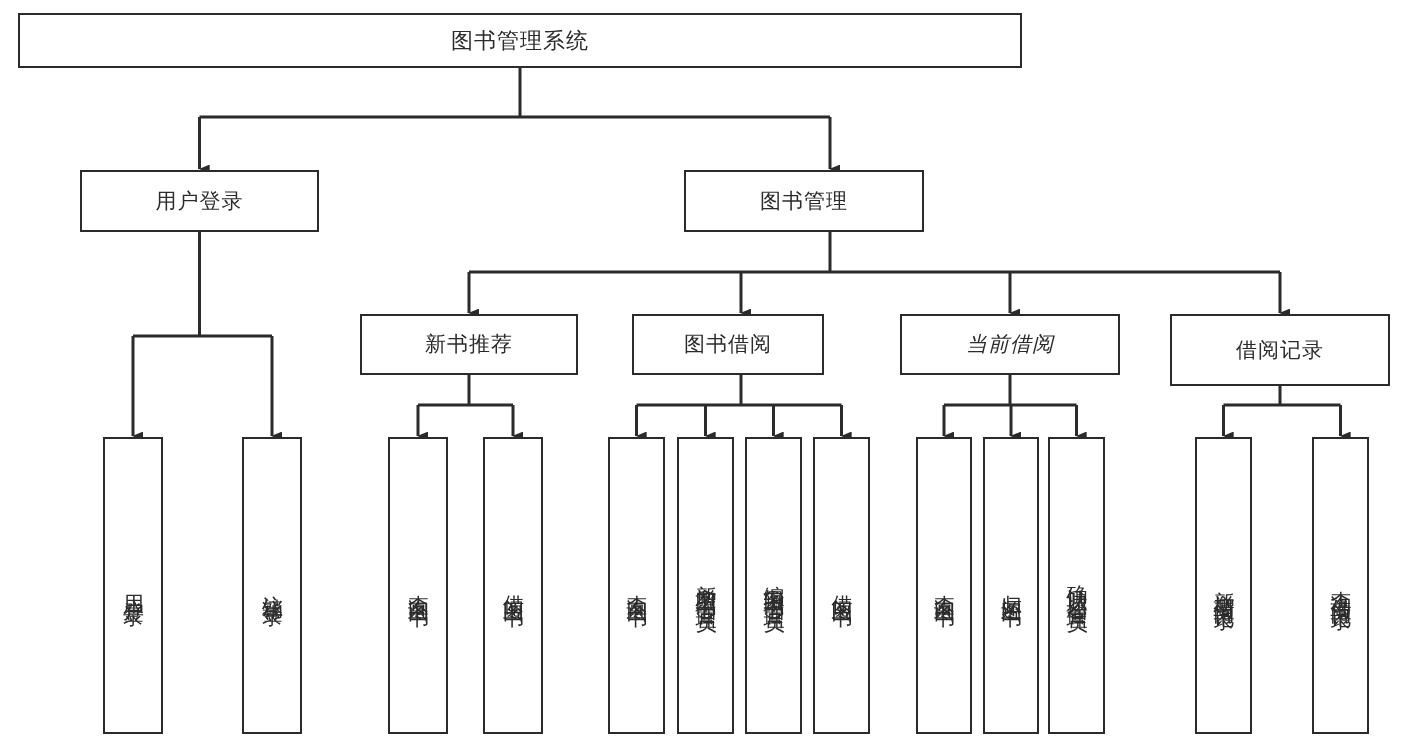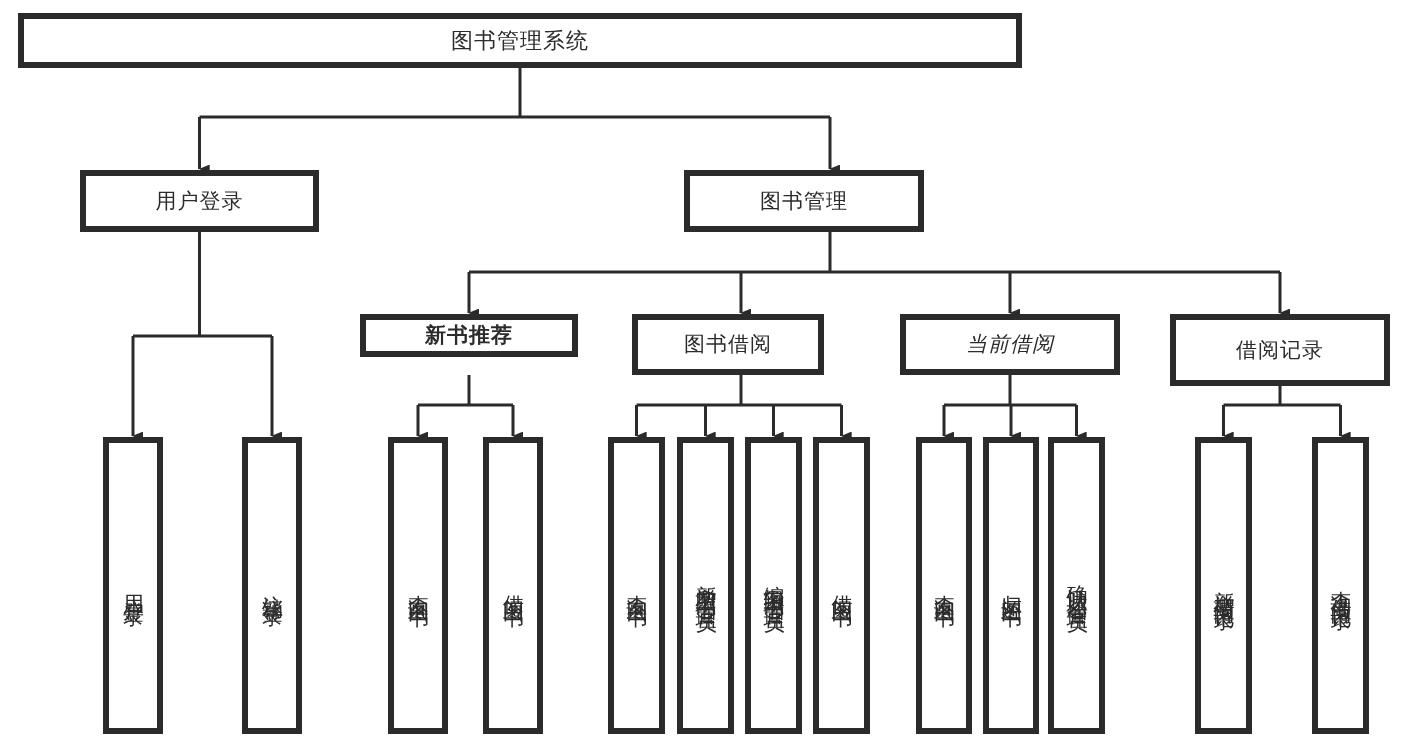--- a/index.html
+++ b/index.html
@@ -7,21 +7,21 @@
   body{
     font-family:"DejaVu Sans","Liberation Sans",sans-serif;
     width:1405px;height:747px;overflow:hidden;position:relative;
   }
   #diagram-root{position:relative;width:1405px;height:747px;}
   svg.edges{position:absolute;left:0;top:0;width:1405px;height:747px;}
   .node{
     position:absolute;
     box-sizing:border-box;
     background:#ffffff;
-    border:6px solid #ec4899;
+    border:2px solid #ec4899;
     display:flex;
     align-items:center;
     justify-content:center;
     color:#2b2b2b;
   }
   .node .label{
     display:block;
     text-align:center;
     line-height:1.08;
     white-space:pre-line;
@@ -116,21 +116,21 @@
   <div id="node-layer">
       <div class="node horiz root" style="left: 18px; top: 13px; width: 1004px; height: 55px; border-color: rgb(43, 43, 43);">
         <span class="label">图书管理系统</span>
       </div>
       <div class="node horiz" style="left: 80px; top: 170px; width: 239px; height: 62px; border-color: rgb(43, 43, 43);">
         <span class="label">用户登录</span>
       </div>
       <div class="node horiz" style="left: 684px; top: 170px; width: 240px; height: 62px; border-color: rgb(43, 43, 43);">
         <span class="label">图书管理</span>
       </div>
-      <div class="node horiz" style="left: 360px; top: 314px; width: 218px; height: 43px; border-color: rgb(43, 43, 43); font-weight: bold;">
+      <div class="node horiz" style="left: 360px; top: 314px; width: 218px; height: 61px; border-color: rgb(43, 43, 43);">
         <span class="label">新书推荐</span>
       </div>
       <div class="node horiz" style="left: 632px; top: 314px; width: 192px; height: 61px; border-color: rgb(43, 43, 43);">
         <span class="label">图书借阅</span>
       </div>
       <div class="node horiz" style="left: 900px; top: 314px; width: 220px; height: 61px; border-color: rgb(43, 43, 43); font-style: italic;">
         <span class="label">当前借阅</span>
       </div>
       <div class="node horiz" style="left: 1170px; top: 314px; width: 220px; height: 72px; border-color: rgb(43, 43, 43);">
         <span class="label">借阅记录</span>

